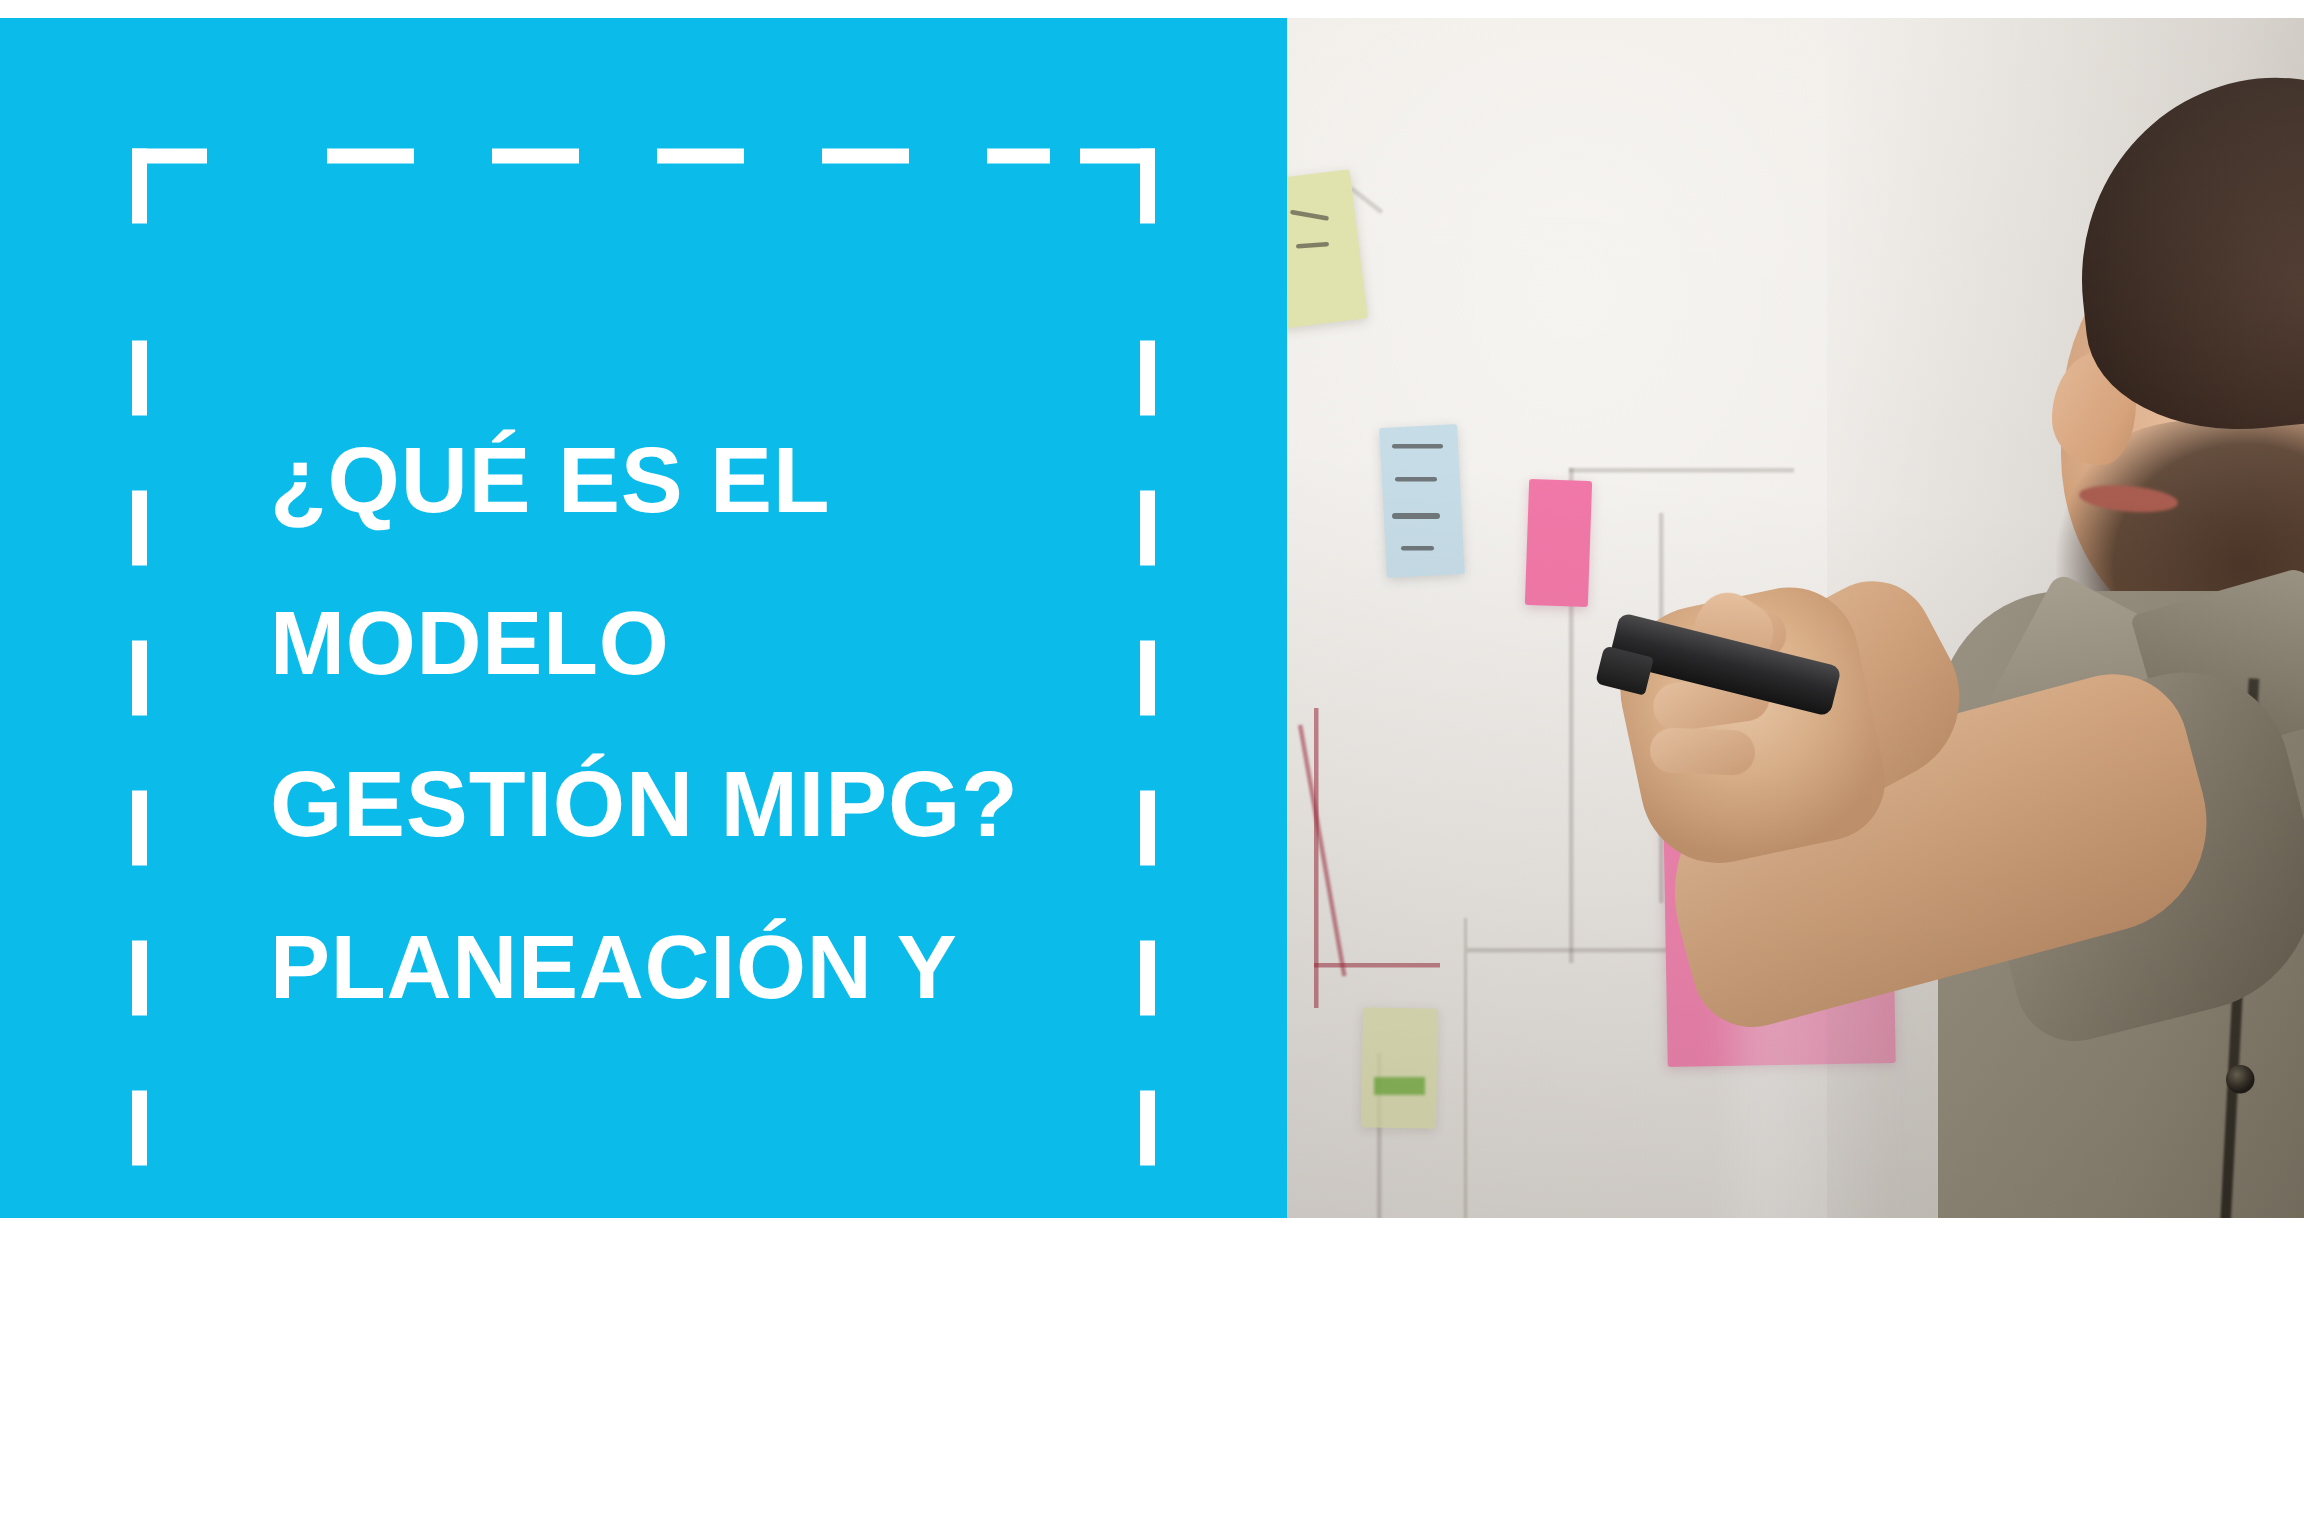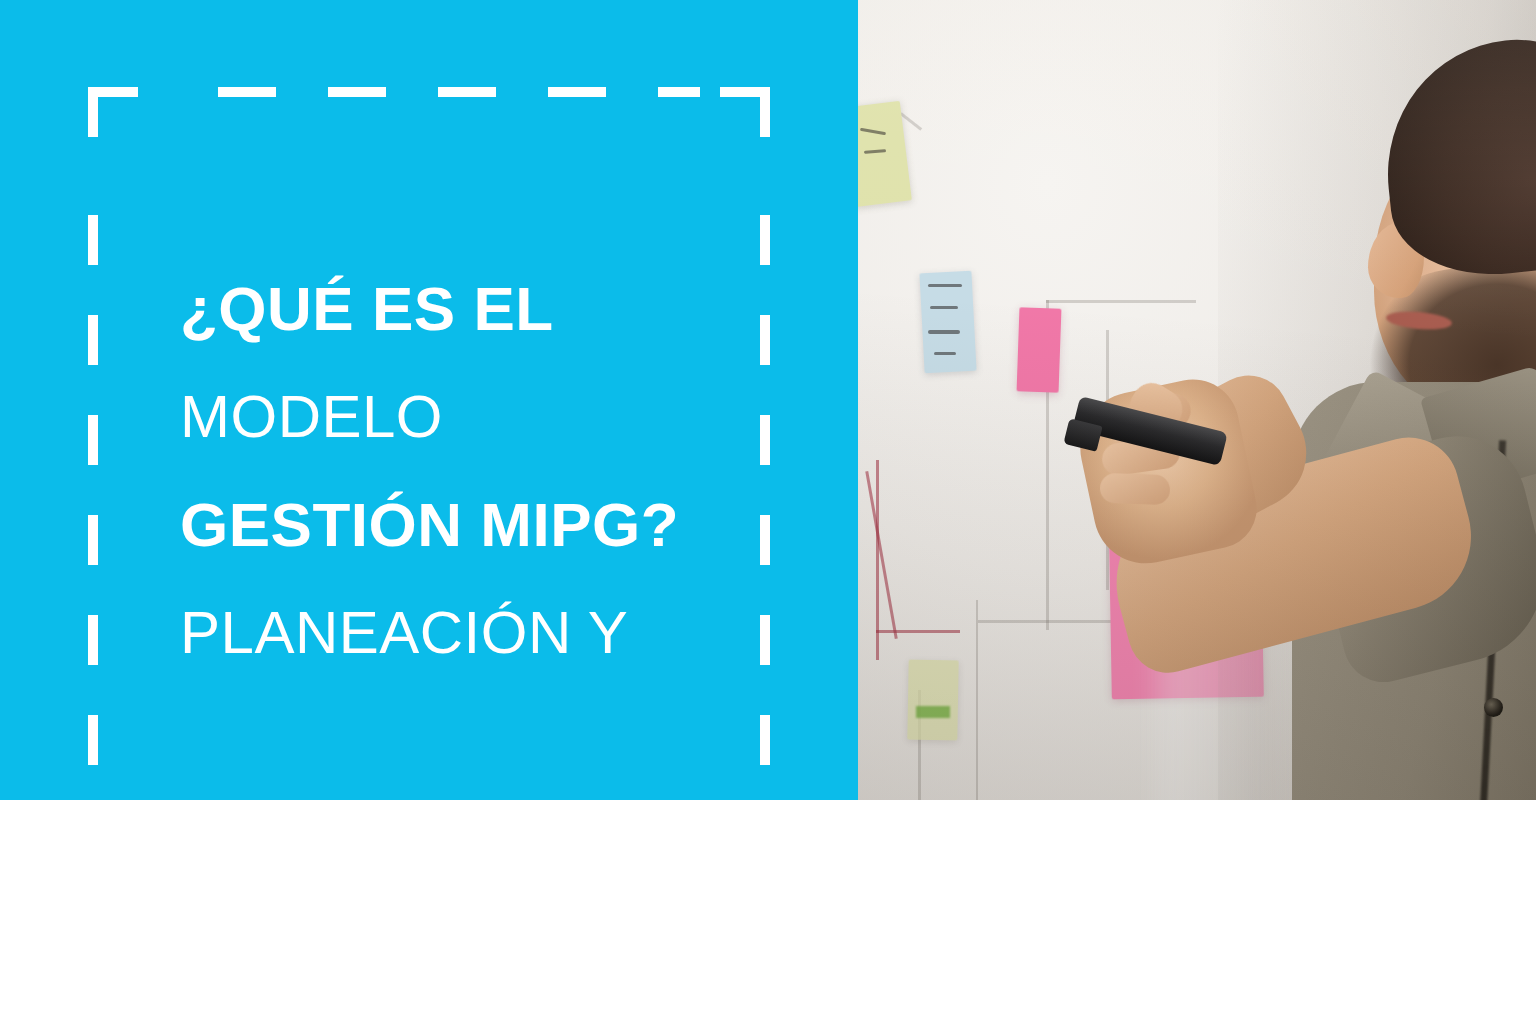--- a/index.html
+++ b/index.html
@@ -10,20 +10,21 @@
   body {
     font-family: "Liberation Sans", sans-serif;
   }
 
   #canvas {
     position: relative;
     width: 1536px;
     height: 800px;
     overflow: hidden;
     background: #ffffff;
+    margin-top: 12px;
   }
 
   
   #left-panel {
     position: absolute;
     left: 0;
     top: 0;
     width: 858px;
     height: 1019px;
     background: #0bbcea;
@@ -53,21 +54,21 @@
     color: #ffffff;
     white-space: nowrap;
     letter-spacing: 0.5px;
   }
   .title-line.bold {
     font-weight: 700;
     font-size: 62px;
     line-height: 108px;
   }
   .title-line.light {
-    font-weight: 400;
+    font-weight: 700;
     font-size: 60px;
     line-height: 108px;
   }
 
   
   #photo {
     position: absolute;
     left: 858px;
     top: 0;
     width: 678px;

